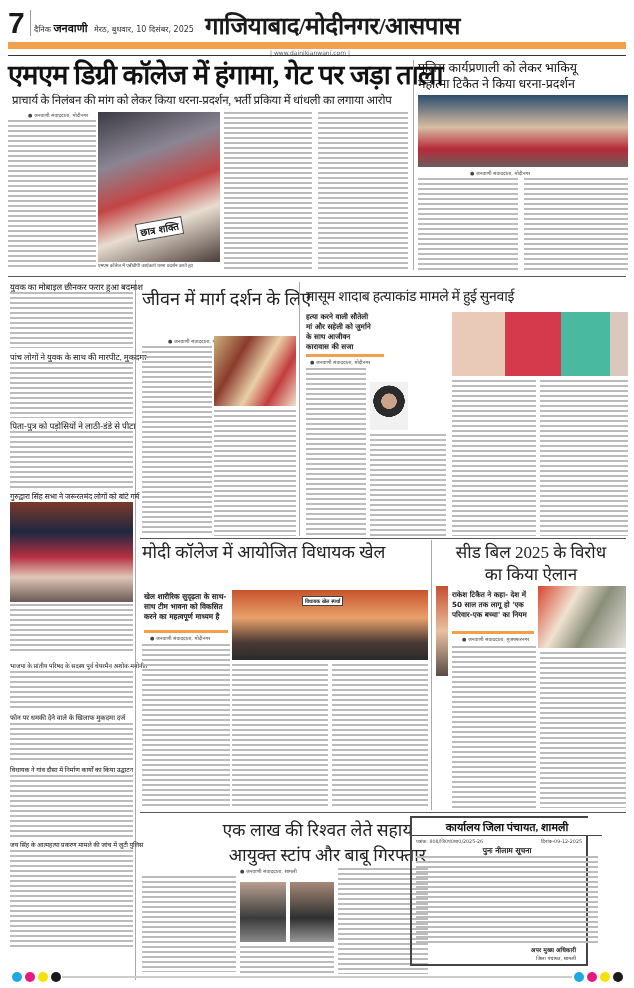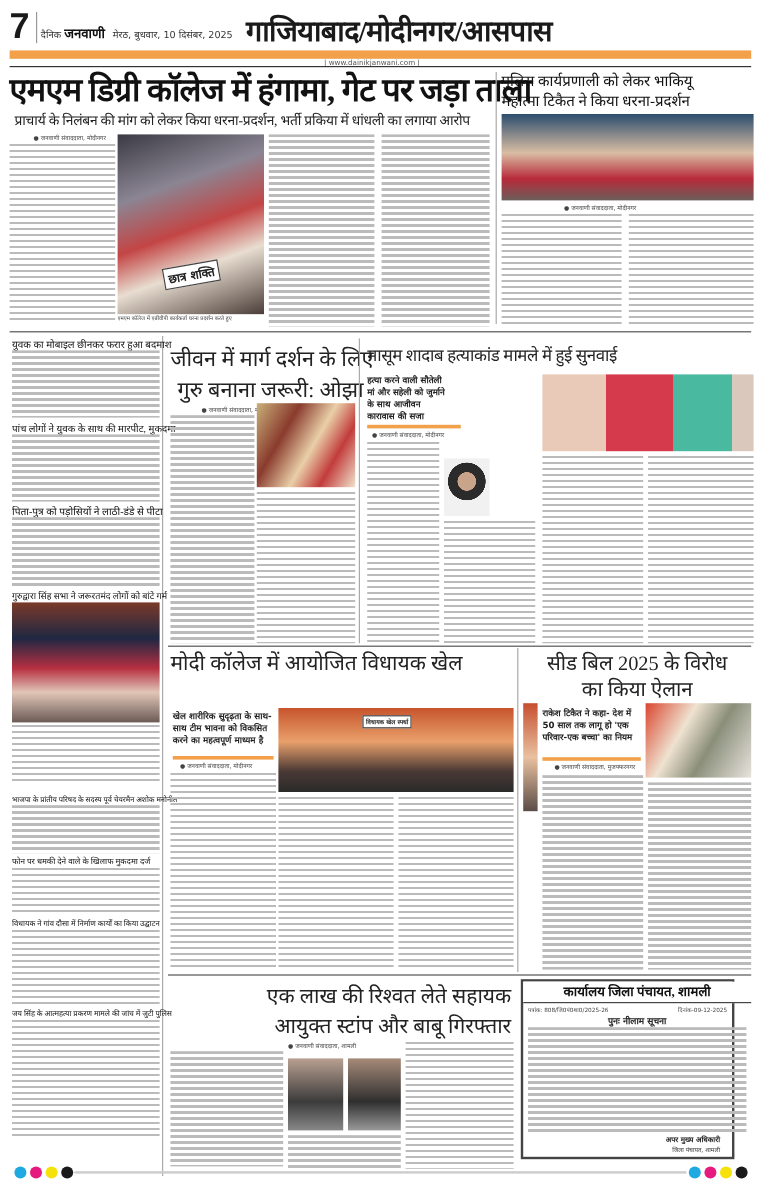--- a/index.html
+++ b/index.html
@@ -95,21 +95,20 @@
 <div class="abs txt txtlines" style="left:10px;top:723px;width:123px;height:40px"></div>
 
 <div class="abs brief-h" style="left:10px;top:765px;font-size:6.4px">विधायक ने गांव दौसा में निर्माण कार्यों का किया उद्घाटन</div>
 <div class="abs txt txtlines" style="left:10px;top:775px;width:123px;height:62px"></div>
 
 <div class="abs brief-h" style="left:10px;top:840px;font-size:6.3px">जय सिंह के आत्महत्या प्रकरण मामले की जांच में जुटी पुलिस</div>
 <div class="abs txt txtlines" style="left:10px;top:850px;width:123px;height:100px"></div>
 
 <div class="abs h1" style="left:142px;top:286px;font-size:18px;line-height:26px;font-weight:normal;color:#222">
   <div>जीवन में मार्ग दर्शन के लिए</div>
-  <div style="padding-left:6px">गुरु बनाना जरूरी: ओझा</div>
 </div>
 <div class="abs byline" style="left:168px;top:338px">● जनवाणी संवाददाता, मोदीनगर</div>
 <div class="abs txt txtlines" style="left:142px;top:346px;width:70px;height:190px"></div>
 <div class="abs photo red" style="left:214px;top:336px;width:82px;height:70px;background:linear-gradient(120deg,#c9b07a,#8a3b2d 30%,#e9cfa8 55%,#c23c3c 75%,#f1e2cc)"></div>
 <div class="abs txt txtlines" style="left:214px;top:410px;width:82px;height:126px"></div>
 
 <div class="abs divv" style="left:299px;top:282px;height:254px"></div>
 <div class="abs h1" style="left:306px;top:286px;font-size:14px;font-weight:normal;color:#222;letter-spacing:-0.3px">मासूम शादाब हत्याकांड मामले में हुई सुनवाई</div>
 <div class="abs" style="left:306px;top:312px;font-size:7.2px;font-weight:bold;line-height:10px;color:#222">
   <div>हत्या करने वाली सौतेली</div>
@@ -160,21 +159,21 @@
   <div>एक लाख की रिश्वत लेते सहायक</div>
   <div>आयुक्त स्टांप और बाबू गिरफ्तार</div>
 </div>
 <div class="abs byline" style="left:240px;top:868px">● जनवाणी संवाददाता, शामली</div>
 <div class="abs txt txtlines" style="left:142px;top:876px;width:94px;height:96px"></div>
 <div class="abs photo portrait" style="left:240px;top:882px;width:46px;height:60px;background:linear-gradient(180deg,#b9a091,#3b3b3b 60%,#888)"></div>
 <div class="abs photo portrait" style="left:290px;top:882px;width:44px;height:60px;background:linear-gradient(180deg,#a68a79,#2f2f2f 60%,#999)"></div>
 <div class="abs txt txtlines" style="left:240px;top:946px;width:94px;height:28px"></div>
 <div class="abs txt txtlines" style="left:338px;top:868px;width:90px;height:106px"></div>
 
-<div class="abs notice" style="left:434px;top:816px;width:178px;height:150px">
+<div class="abs notice" style="left:410px;top:816px;width:178px;height:150px">
   <div class="abs" style="left:0;top:0;width:190px;height:18px;background:#fff;border-bottom:1px solid #444">
     <div style="text-align:center;font-size:11px;font-weight:bold;font-family:'Liberation Serif',serif;line-height:18px;color:#111">कार्यालय जिला पंचायत, शामली</div>
   </div>
   <div class="abs" style="left:4px;top:20px;font-size:4.8px;color:#444">पत्रांक: 808/जि0पं0शा0/2025-26</div>
   <div class="abs" style="right:4px;top:20px;font-size:4.8px;color:#444">दिनांक-09-12-2025</div>
   <div class="abs" style="left:0;width:190px;top:27px;text-align:center;font-size:7.5px;font-weight:bold;color:#222">पुनः नीलाम सूचना</div>
   <div class="abs txt txtlines" style="left:4px;top:38px;width:182px;height:88px"></div>
   <div class="abs" style="right:10px;top:128px;font-size:6px;font-weight:bold;color:#222">अपर मुख्य अधिकारी</div>
   <div class="abs" style="right:10px;top:137px;font-size:5px;color:#333">जिला पंचायत, शामली</div>
 </div>

